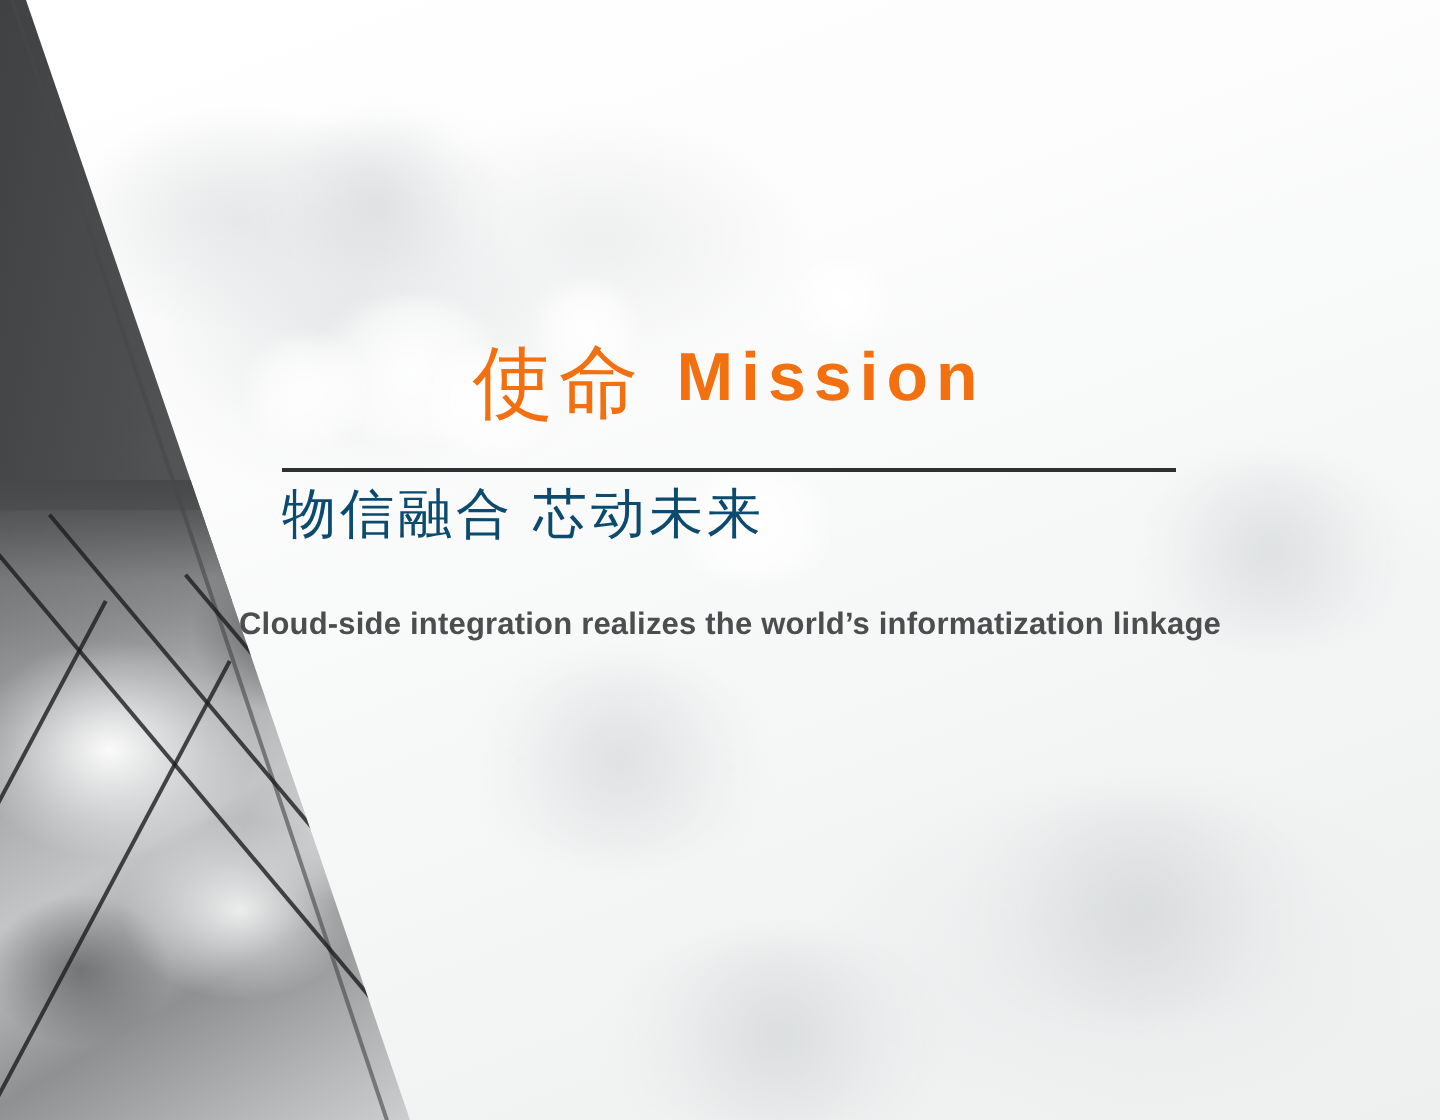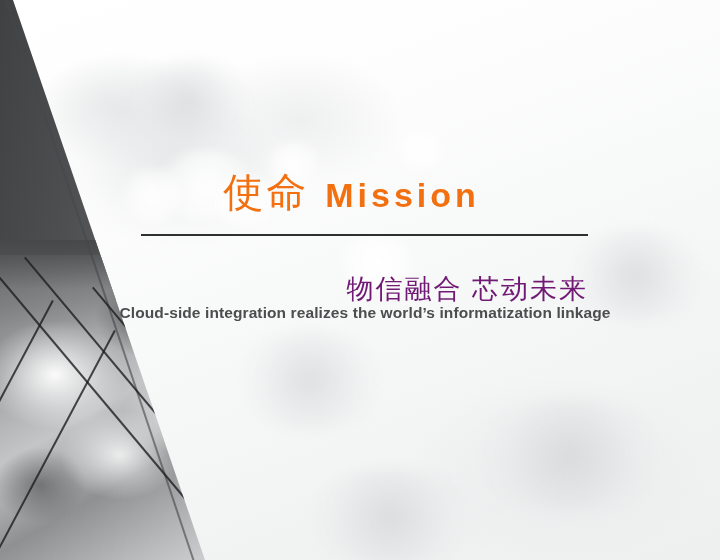--- a/index.html
+++ b/index.html
@@ -84,25 +84,25 @@
   .mullion-soft { background: rgba(70,72,74,0.62); }
 
   
   .content {
     position: absolute;
     left: 0; top: 0;
     width: 720px; height: 560px;
   }
   .heading-row {
     position: absolute;
-    left: 128px;
+    left: 141px;
     top: 172px;
     width: 447px;
     display: flex;
-    align-items: flex-end;
+    align-items: flex-start;
     justify-content: center;
   }
   .heading-cn {
     font-size: 40px;
     font-weight: 400;
     color: #F2700F;
     letter-spacing: 3px;
     line-height: 1;
   }
   .heading-en {
@@ -117,25 +117,25 @@
     position: absolute;
     left: 141px;
     top: 234px;
     width: 447px;
     height: 2px;
     background: #2f3032;
   }
   .subtitle-cn {
     position: absolute;
     left: 141px;
-    top: 272px;
+    top: 240px;
     width: 447px;
-    text-align: right;
+    text-align: left;
     font-size: 27px;
-    color: #701a75;
+    color: #0c4a6e;
     letter-spacing: 2px;
     line-height: 1.3;
   }
   .body-lines {
     position: absolute;
     left: 60px;
     top: 301px;
     width: 610px;
     text-align: center;
   }

